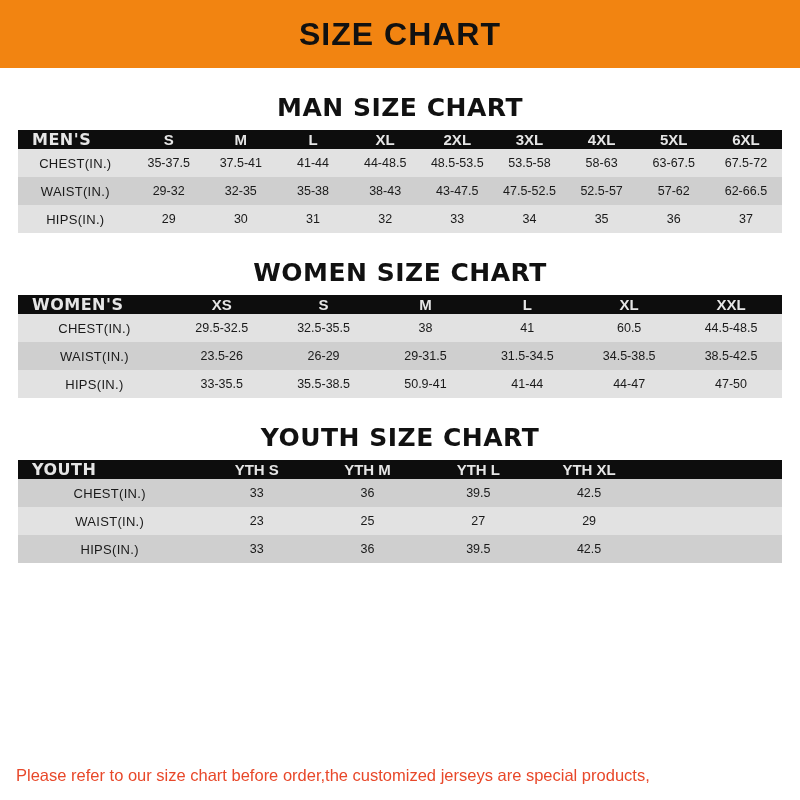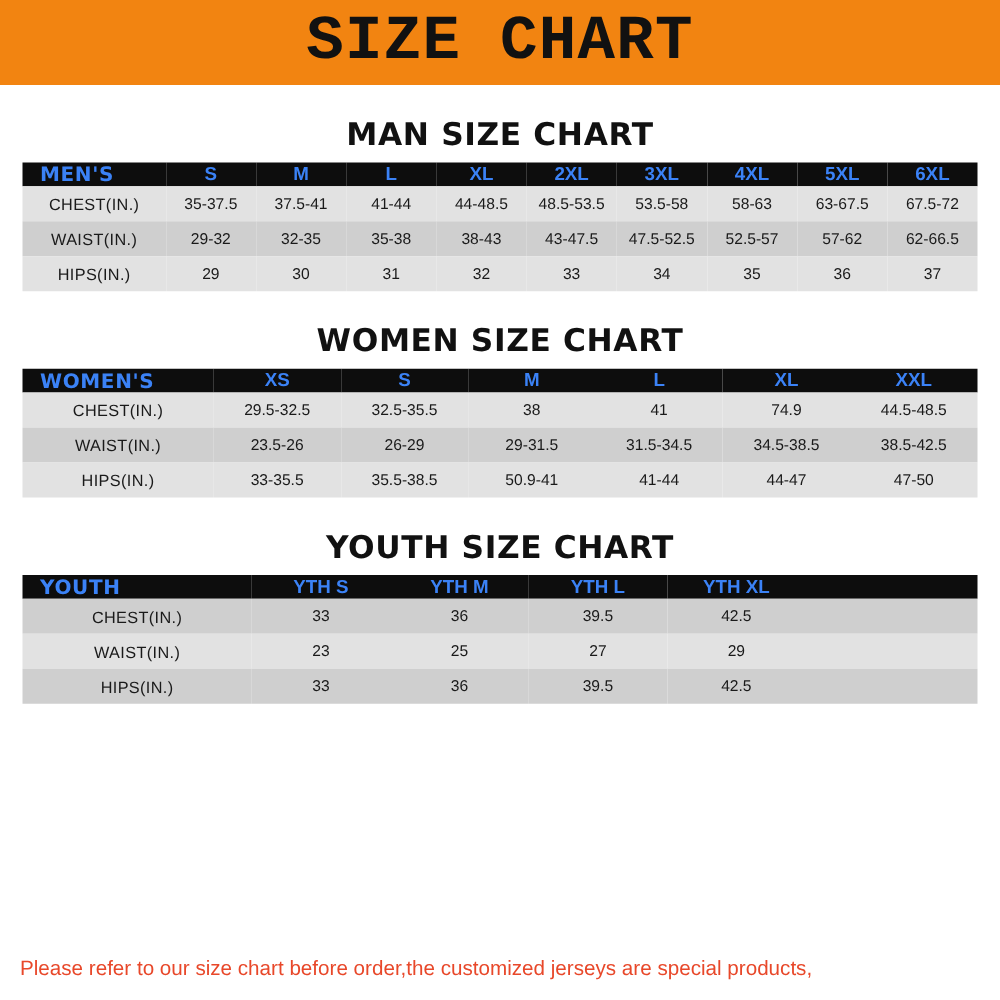--- a/index.html
+++ b/index.html
@@ -26,23 +26,23 @@
   
   .header-bar {
     background: #f28411;
     height: 68px;
     display: flex;
     align-items: center;
     justify-content: center;
     flex: none;
   }
   .header-title {
-    font-family: Liberation Mono, monospace;
+    font-family: Liberation Sans, sans-serif;
     font-weight: bold;
-    font-size: 50px;
+    font-size: 32px;
     letter-spacing: 1px;
     color: #111111;
     line-height: 1;
   }
   
   .content {
     flex: 1 1 auto;
     padding: 0 18px;
     box-sizing: border-box;
   }
@@ -69,21 +69,21 @@
     font-size: 12.5px;
     font-family: "Liberation Sans", sans-serif;
     color: #1a1a1a;
     padding: 0;
     height: 28px;
     vertical-align: middle;
     white-space: nowrap;
   }
   table.size-table thead th {
     background: #0d0d0d;
-    color: #3b82f6;
+    color: #e5e5e5;
     font-size: 15px;
     height: 16px;
     font-weight: bold;
   }
   table.size-table thead th.corner {
     text-align: left;
     padding-left: 14px;
     font-family: "DejaVu Sans", sans-serif;
     font-size: 16px;
     letter-spacing: 0.5px;
@@ -223,21 +223,21 @@
             <th>XXL</th>
           </tr>
         </thead>
         <tbody>
           <tr class="band-a">
             <td class="rowlabel">CHEST(IN.)</td>
             <td>29.5-32.5</td>
             <td>32.5-35.5</td>
             <td>38</td>
             <td>41</td>
-            <td>74.9</td>
+            <td>60.5</td>
             <td>44.5-48.5</td>
           </tr>
           <tr class="band-b">
             <td class="rowlabel">WAIST(IN.)</td>
             <td>23.5-26</td>
             <td>26-29</td>
             <td>29-31.5</td>
             <td>31.5-34.5</td>
             <td>34.5-38.5</td>
             <td>38.5-42.5</td>

